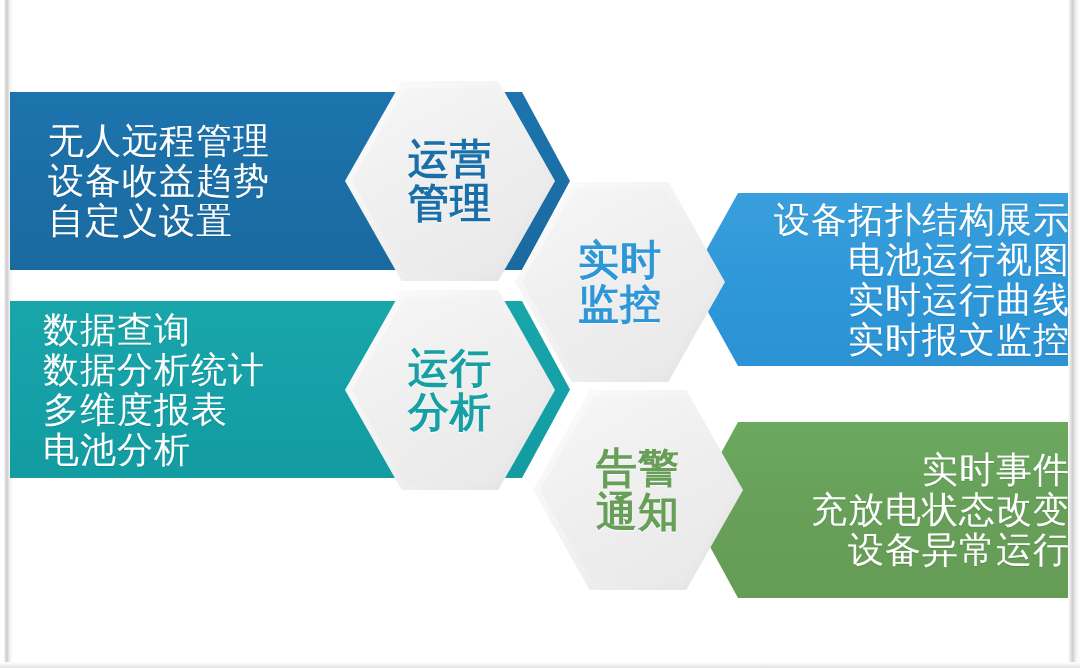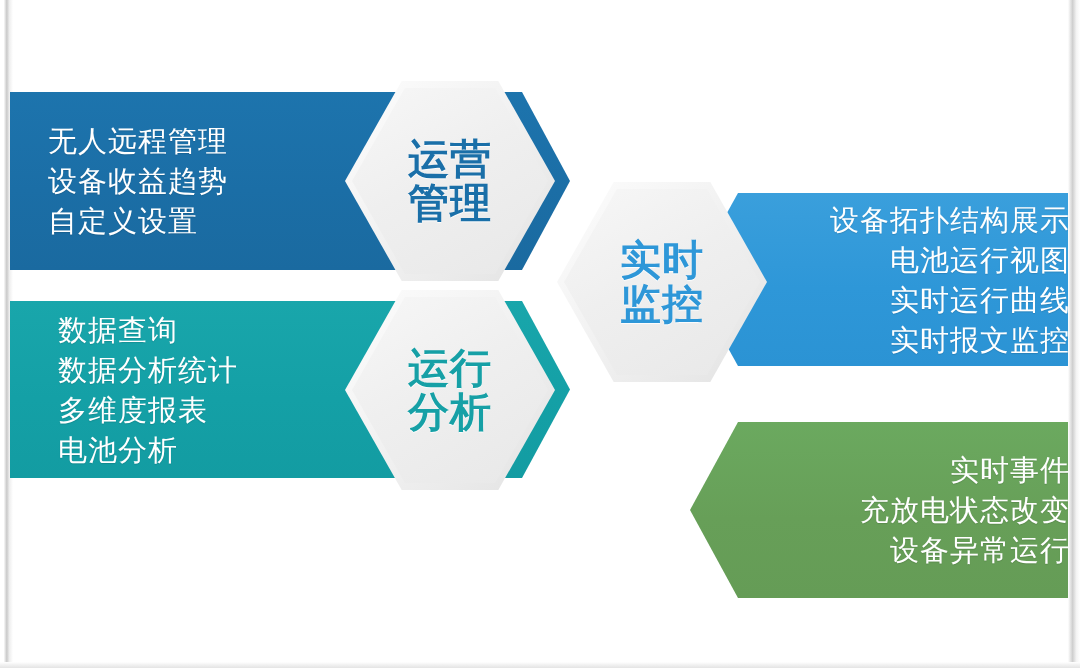--- a/index.html
+++ b/index.html
@@ -27,39 +27,39 @@
 
   
   .bar{
     position:absolute;
     display:flex;align-items:center;
     box-sizing:border-box;
   }
   .bar .bar-text{
     position:relative;z-index:2;
     color:#ffffff;
-    font-size:29px;
+    font-size:36px;
     line-height:40px;
     font-weight:400;
     letter-spacing:1px;
     white-space:pre-line;
     text-shadow:0 1px 1px rgba(0,0,0,0.12);
   }
   .bar-left{
     clip-path:polygon(0 0, calc(100% - 48px) 0, 100% 50%, calc(100% - 48px) 100%, 0 100%);
   }
   #bar-ops{
     left:10px;top:92px;width:560px;height:178px;
     background:linear-gradient(180deg,#1d74ad 0%,#1b6ea6 55%,#1a6aa0 100%);
     padding-left:38px;
   }
   #bar-analysis{
     left:10px;top:301px;width:560px;height:177px;
     background:linear-gradient(180deg,#19a6ab 0%,#14a0a6 55%,#139ca2 100%);
-    padding-left:48px;
+    padding-left:33px;
   }
 
   
   .bar-right{
     clip-path:polygon(48px 0, 100% 0, 100% 100%, 48px 100%, 0 50%);
     justify-content:flex-end;
   }
   #bar-monitor{
     left:690px;top:193px;width:380px;height:173px;
     background:linear-gradient(180deg,#3a9fdc 0%,#2e97d8 55%,#2b93d4 100%);
@@ -88,21 +88,21 @@
     position:relative;z-index:3;
     font-size:41px;line-height:44px;
     font-weight:700;
     letter-spacing:1px;
     white-space:pre-line;
     text-align:center;
     text-shadow:0 1px 1px rgba(255,255,255,0.9);
   }
   #hex-ops{left:345px;top:81px;}
   #hex-ops .hex-label{color:#1a6fa8;}
-  #hex-monitor{left:557px;top:182px;}
+  #hex-monitor{left:515px;top:182px;}
   #hex-monitor .hex-label{color:#2e97d8;}
   #hex-analysis{left:345px;top:290px;}
   #hex-analysis .hex-label{color:#16a0a6;}
   #hex-alarm{left:533px;top:390px;}
   #hex-alarm .hex-label{color:#679f58;}
 </style>
 </head>
 <body>
 
 <div id="stage">
@@ -146,17 +146,22 @@
     <div class="hex-label">实时
 监控</div>
   </div>
 
   <div class="hex" id="hex-analysis">
     <div class="hex-inner"></div>
     <div class="hex-label">运行
 分析</div>
   </div>
 
+  <div class="hex" id="hex-alarm">
+    <div class="hex-inner"></div>
+    <div class="hex-label">告警
+通知</div>
+  </div>
 
   <div class="edge-right"></div>
   <div class="edge-bottom"></div>
 
 </div>
 
 </body></html>

